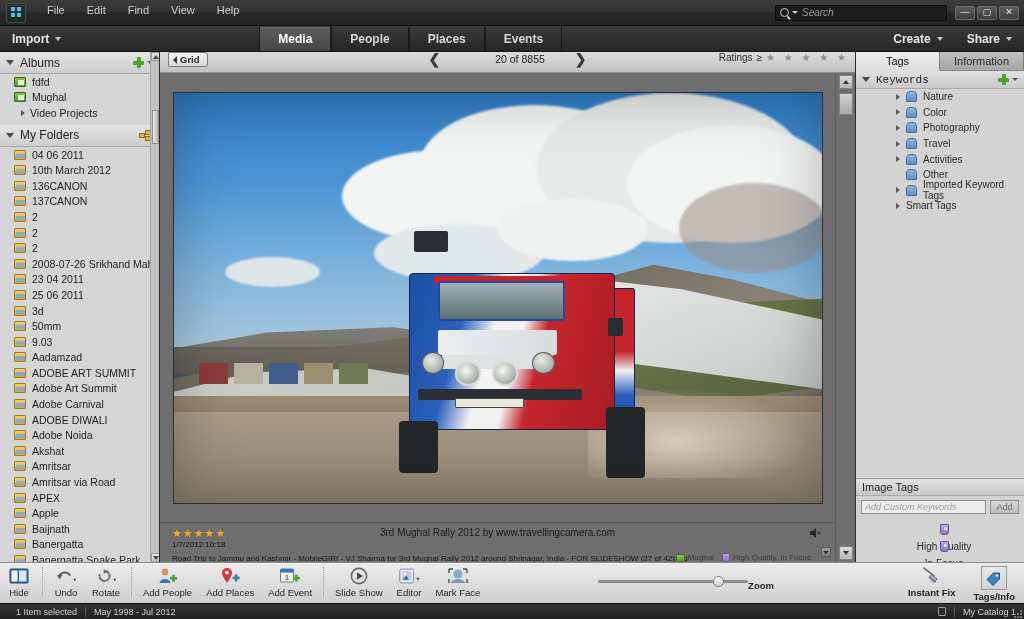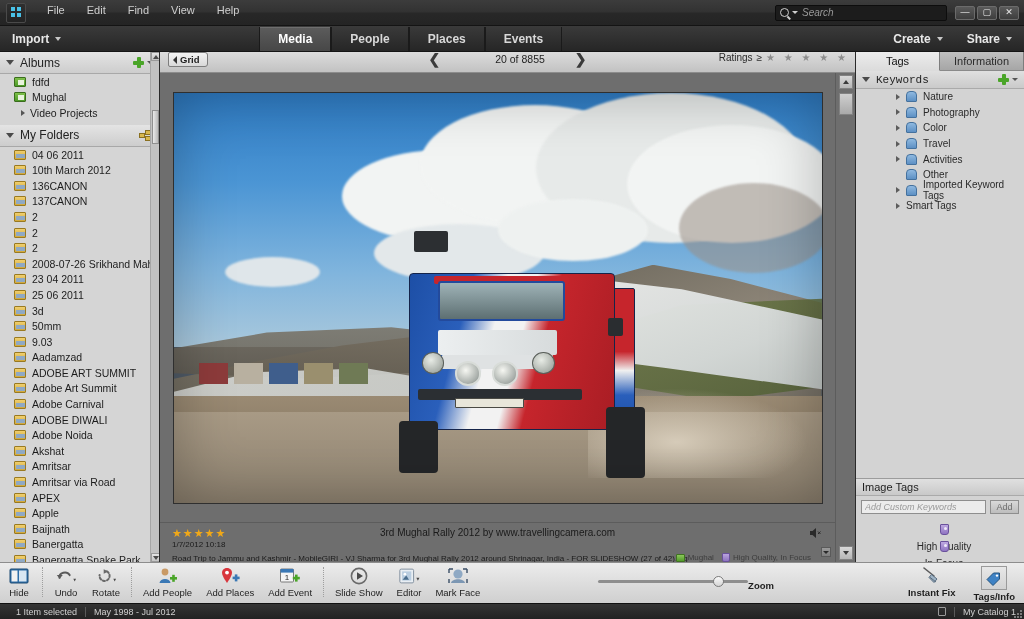--- a/index.html
+++ b/index.html
@@ -886,26 +886,26 @@
 
     <div id="keywords-tree" class="rp-body">
         <div class="kw-row">
           <span class="kw-tri"></span>
           <span class="kw-ico"></span>
           <span>Nature</span>
         </div>
         <div class="kw-row">
           <span class="kw-tri"></span>
           <span class="kw-ico"></span>
-          <span>Photography</span>
+          <span>Color</span>
         </div>
         <div class="kw-row">
           <span class="kw-tri"></span>
           <span class="kw-ico"></span>
-          <span>Color</span>
+          <span>Photography</span>
         </div>
         <div class="kw-row">
           <span class="kw-tri"></span>
           <span class="kw-ico"></span>
           <span>Travel</span>
         </div>
         <div class="kw-row">
           <span class="kw-tri"></span>
           <span class="kw-ico"></span>
           <span>Activities</span>

